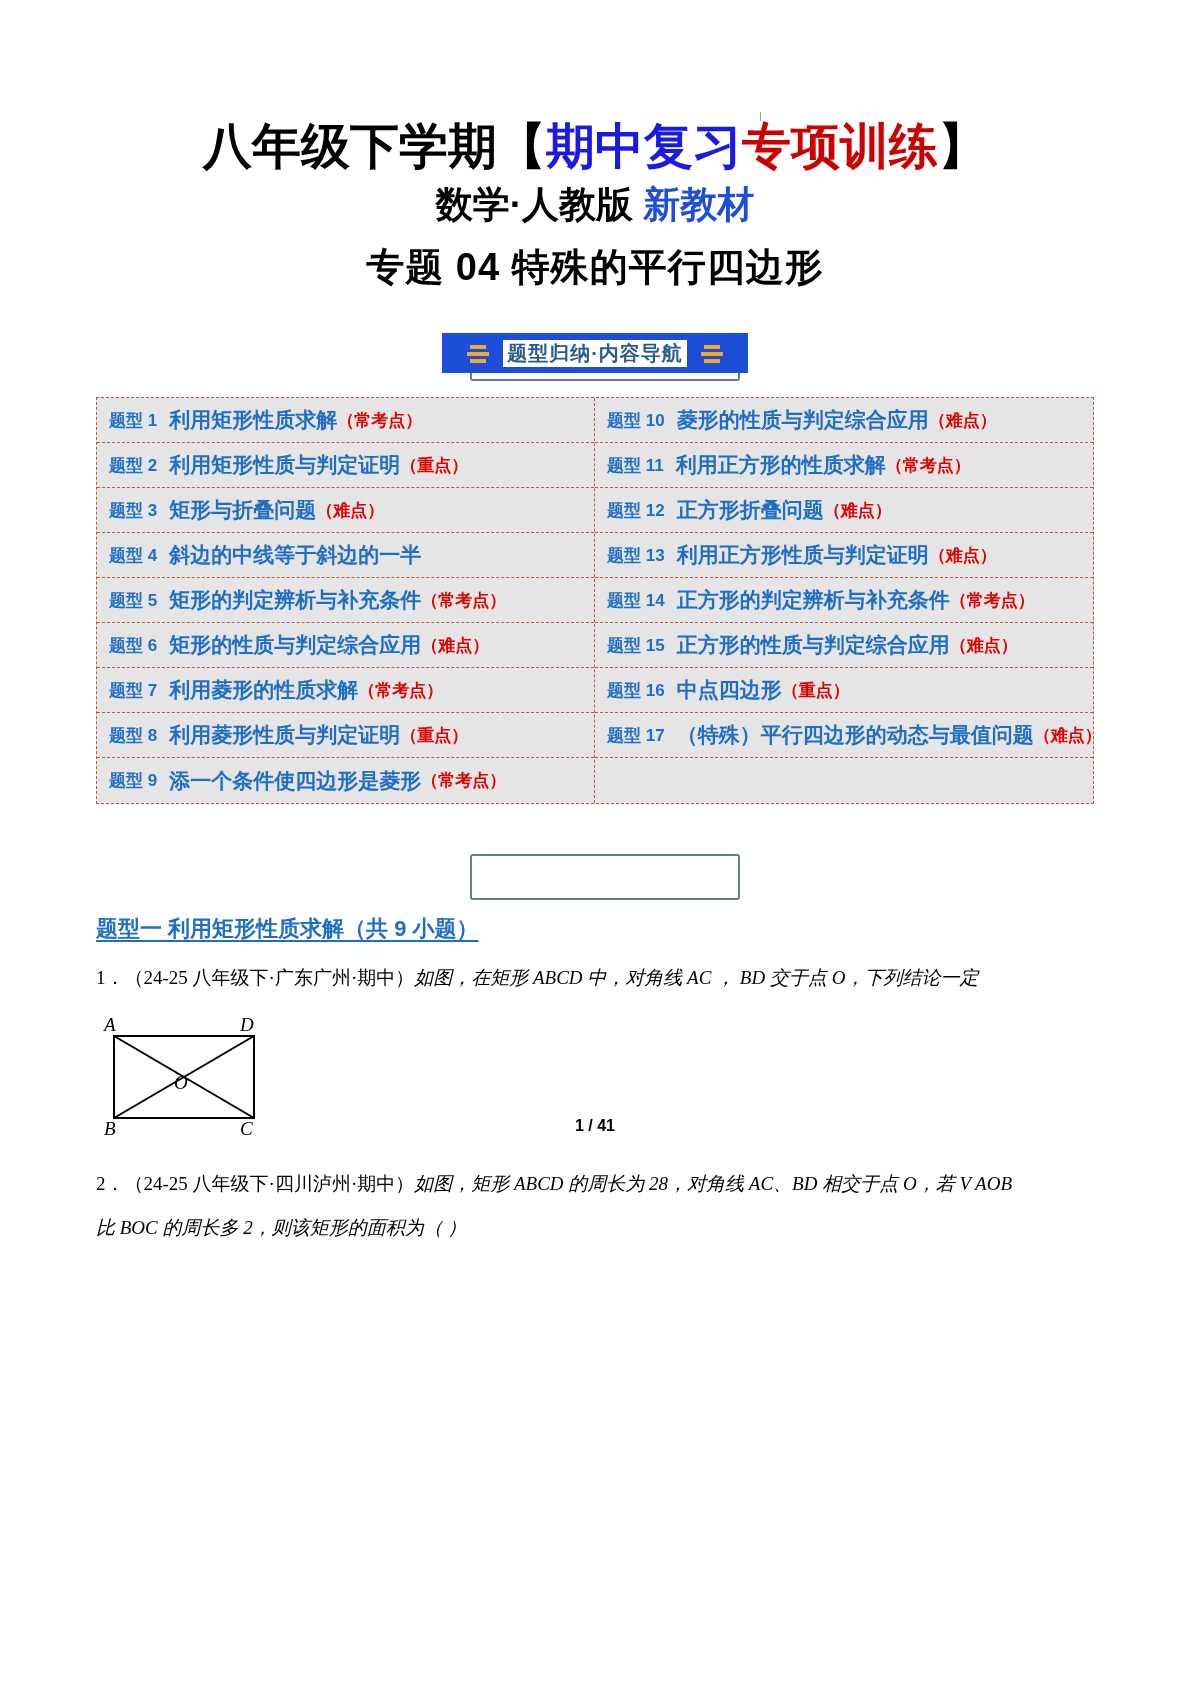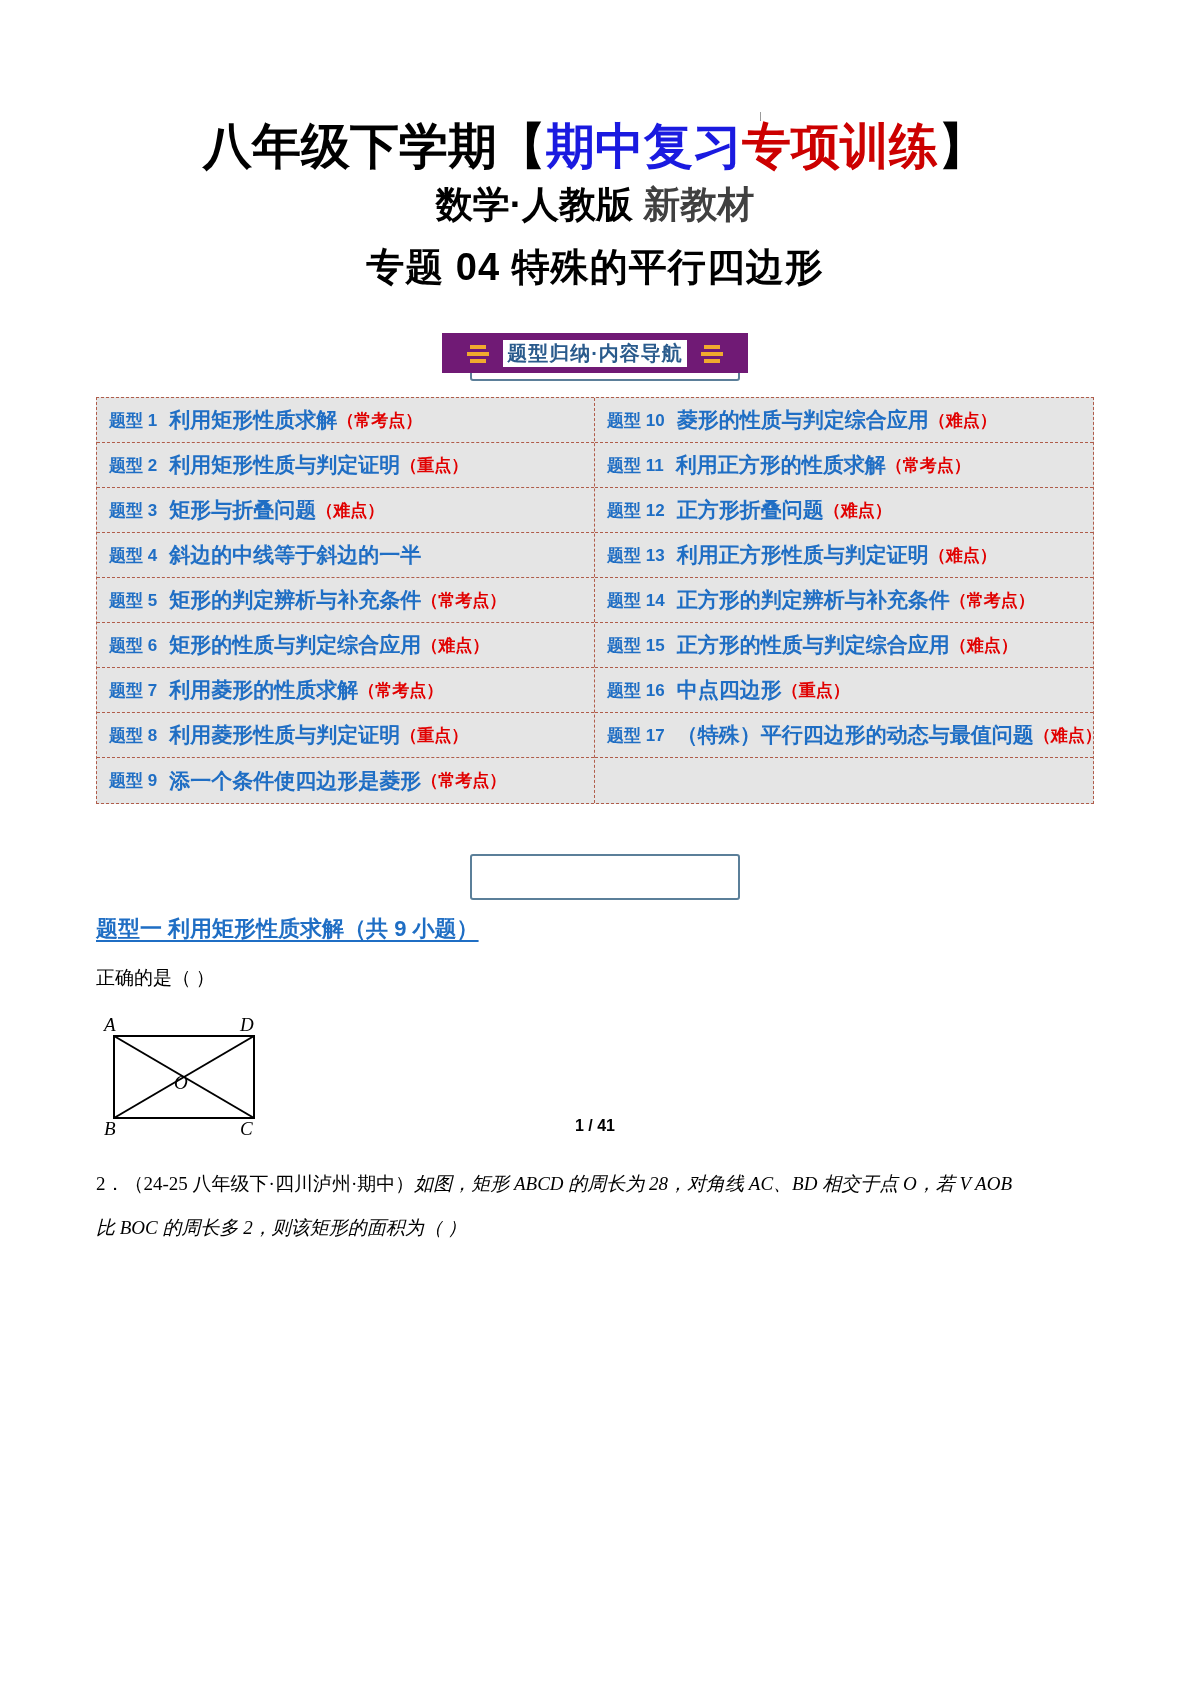--- a/index.html
+++ b/index.html
@@ -32,21 +32,21 @@
     font-family: "Liberation Sans", "DejaVu Sans", sans-serif;
     font-weight: bold;
     font-size: 49px;
     letter-spacing: 0px;
     line-height: 1.18;
     white-space: nowrap;
   }
   .t-black { color: #000000; }
   .t-blue  { color: #1a1ae0; }
   .t-red   { color: #cc0000; }
-  .t-orange{ color: #404040; text-align: center; }
+  .t-orange{ color: #1d4ed8; text-align: center; }
 
   .title-sub {
     font-family: "Liberation Sans", "DejaVu Sans", sans-serif;
     font-weight: bold;
     font-size: 37px;
     line-height: 1.25;
     margin-top: 6px;
     white-space: nowrap;
   }
   .title-topic {
@@ -76,21 +76,21 @@
     background: #ffffff;
   }
   .banner-inner {
     position: absolute;
     left: 0; right: 0; top: 6px;
     height: 40px;
     display: flex;
     align-items: center;
     justify-content: center;
     gap: 14px;
-    background: #701a75;
+    background: #1d4ed8;
   }
   .banner-text {
     font-family: "Liberation Sans", "DejaVu Sans", sans-serif;
     font-weight: bold;
     font-size: 20px;
     color: #2a5b8c;
     letter-spacing: 1px;
     white-space: nowrap;
     padding: 0 4px;
     background: #ffffff;
@@ -357,21 +357,21 @@
 
   <div class="banner" style="margin-top:42px;">
     <div class="banner-box"></div>
   </div>
 
   <div>
     <span class="qtype-heading">题型一  利用矩形性质求解（共 9 小题）</span>
   </div>
 
   <div class="question">
-    <div><span>正确的是（  ）</span></div>
+    <div><span>1．</span><span>（24-25 八年级下·广东广州·期中）</span><span class="em">如图，在矩形 ABCD 中，对角线 AC ， BD 交于点 O，下列结论一定</span></div>
   </div>
 
   <div class="figure">
     <span class="fig-lbl" style="left:-2px; top:-4px;">A</span>
     <span class="fig-lbl" style="left:134px; top:-4px;">D</span>
     <span class="fig-lbl" style="left:-2px; top:100px;">B</span>
     <span class="fig-lbl" style="left:134px; top:100px;">C</span>
     <span class="fig-lbl" style="left:68px; top:54px;">O</span>
     <svg width="200" height="130" viewBox="0 0 200 130">
       <rect x="8" y="18" width="140" height="82" fill="none" stroke="#000" stroke-width="2"></rect>

